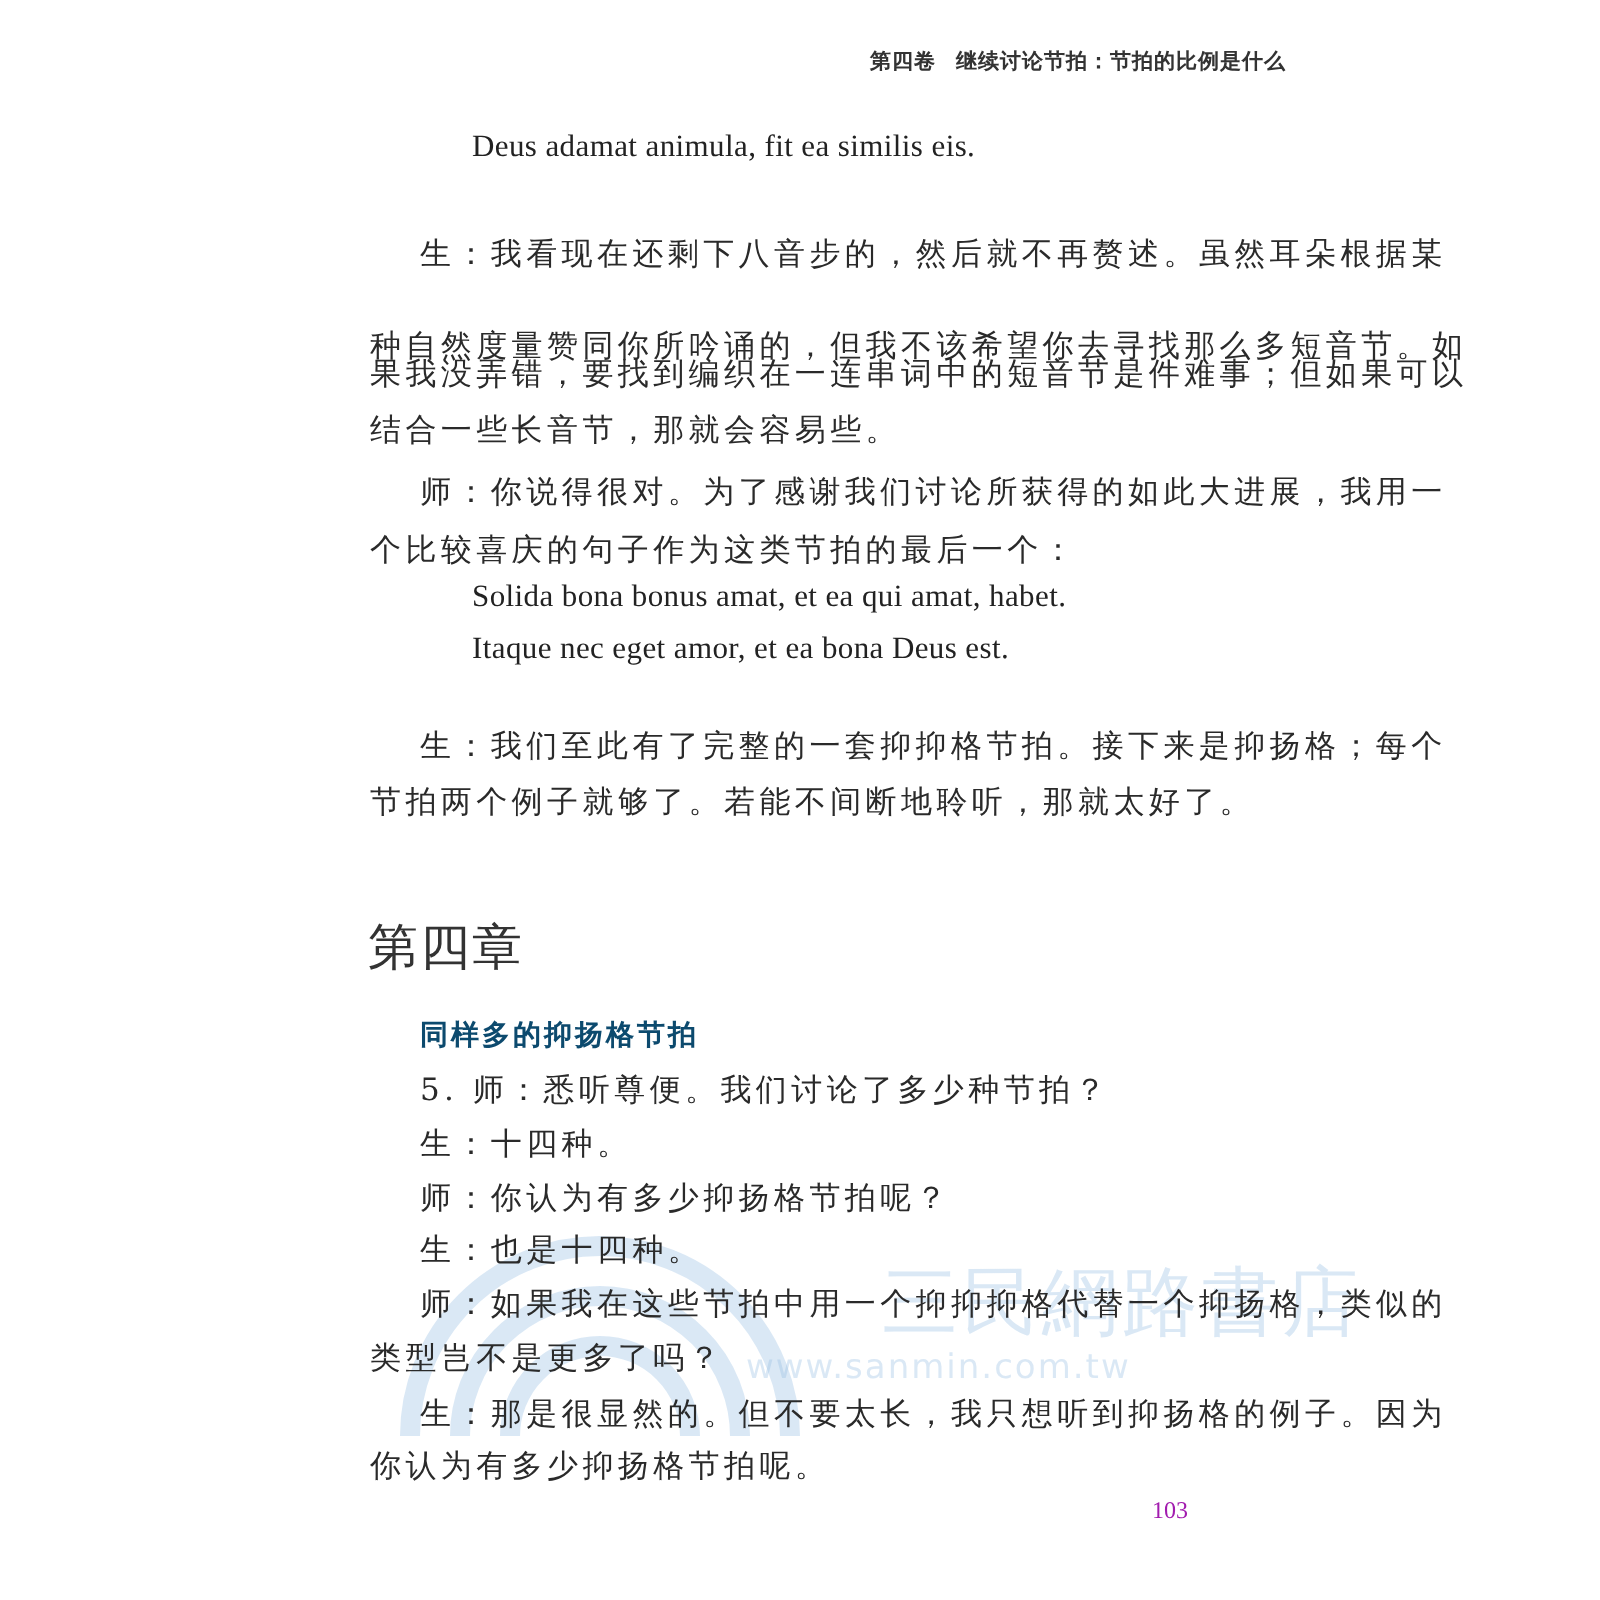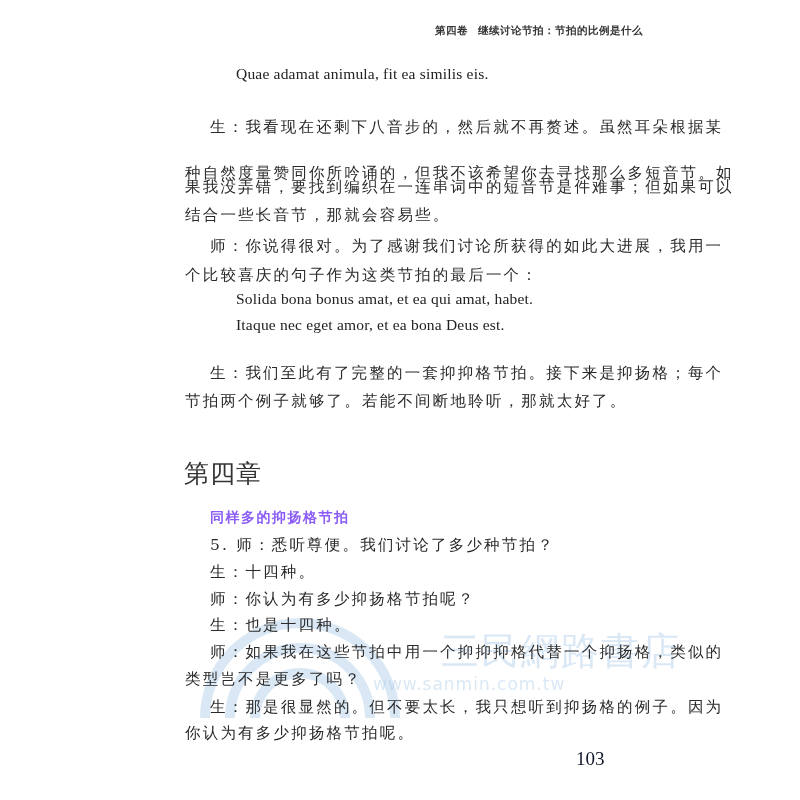--- a/index.html
+++ b/index.html
@@ -40,26 +40,26 @@
       font-size: 25px;
       color: #333;
       letter-spacing: 1px;
       font-weight: normal;
     }
     .subhead {
       font-family: "DejaVu Sans", sans-serif;
       font-size: 14px;
       font-weight: bold;
       letter-spacing: 1.5px;
-      color: #8b5cf6;
+      color: #0c4a6e;
     }
     .page-number {
       font-family: "Liberation Serif", serif;
-      font-size: 19px;
-      color: #0f172a;
+      font-size: 12px;
+      color: #a21caf;
     }
     
     .watermark { position: absolute; left: 185px; top: 618px; width: 430px; height: 100px; pointer-events: none; }
     .wm-text {
       position: absolute; left: 240px; top: 8px;
       font-family: "DejaVu Serif", serif;
       font-size: 38px; color: rgba(150,190,225,0.35);
       letter-spacing: 2px; white-space: nowrap; margin-left: 16px;
     }
     .wm-url {
@@ -82,21 +82,21 @@
     <g fill="none" stroke="rgba(150,190,225,0.35)" stroke-width="10">
       <path d="M20 100 A95 95 0 0 1 210 100"></path>
       <path d="M45 100 A70 70 0 0 1 185 100"></path>
       <path d="M70 100 A45 45 0 0 1 160 100"></path>
     </g>
   </svg>
   <div class="wm-text">三民網路書店</div>
   <div class="wm-url">www.sanmin.com.tw</div>
 </div>
 
-<div class="abs latin" style="left:236px; top:65px;">Quae adamat animula, fit ea similis eis.</div>
+<div class="abs latin" style="left:236px; top:65px;">Deus adamat animula, fit ea similis eis.</div>
 
 <div>
   <div class="abs cn" style="left:210px; top:117px;">生：我看现在还剩下八音步的，然后就不再赘述。虽然耳朵根据某</div>
   <div class="abs cn" style="left:185px; top:147px;margin-top:16px;">种自然度量赞同你所吟诵的，但我不该希望你去寻找那么多短音节。如</div>
   <div class="abs cn" style="left:185px; top:177px;">果我没弄错，要找到编织在一连串词中的短音节是件难事；但如果可以</div>
   <div class="abs cn" style="left:185px; top:205px;">结合一些长音节，那就会容易些。</div>
 </div>
 
 <div>
   <div class="abs cn" style="left:210px; top:236px;">师：你说得很对。为了感谢我们讨论所获得的如此大进展，我用一</div>

